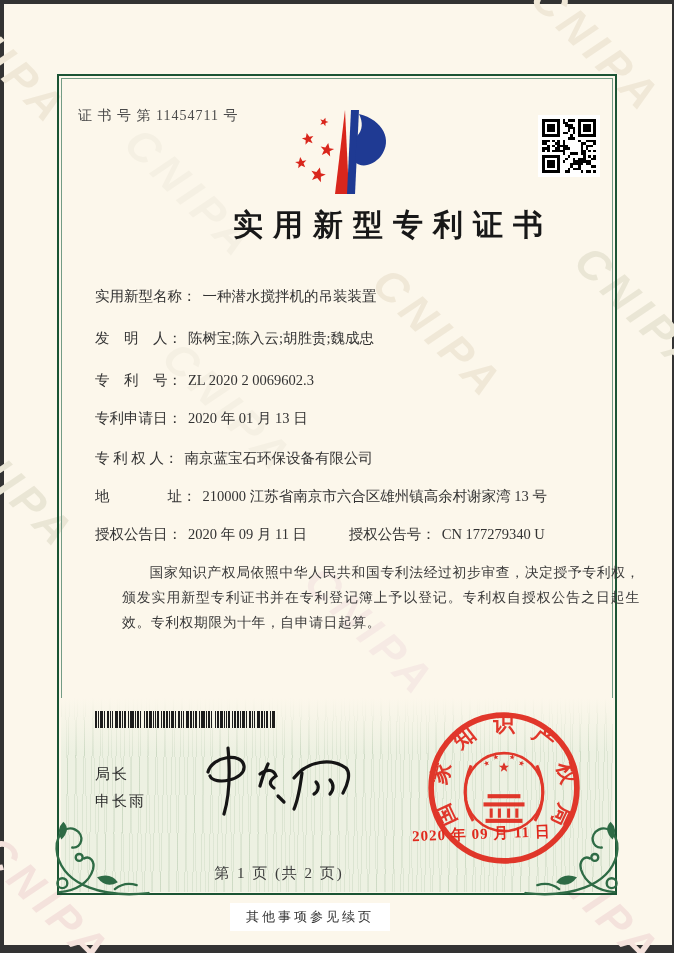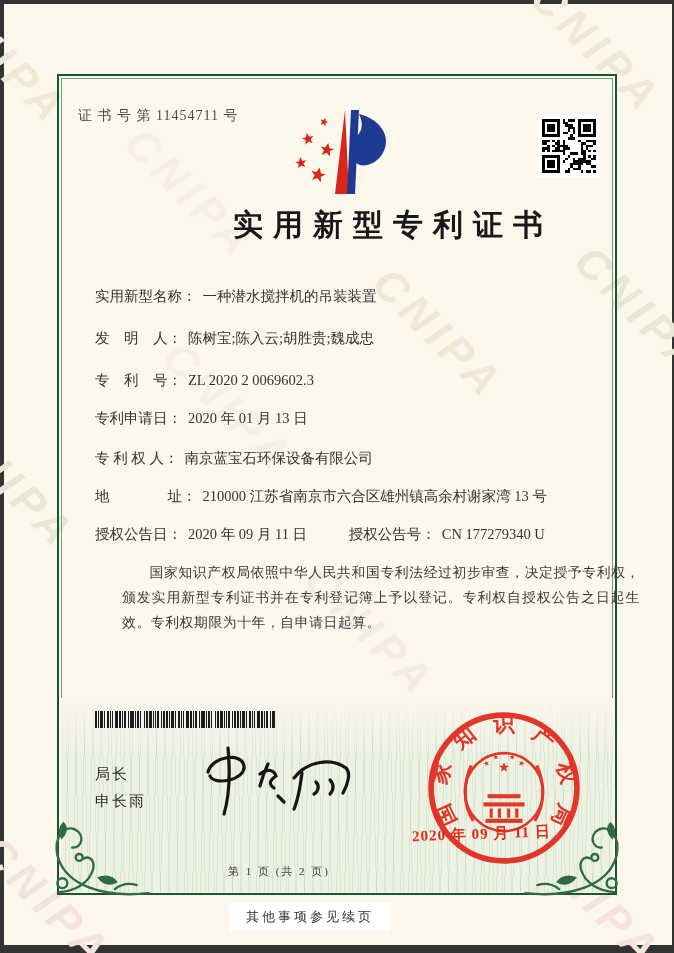--- a/index.html
+++ b/index.html
@@ -33,21 +33,21 @@
   .frow{position:absolute;left:95px;font-size:14.5px;color:#333;z-index:3;white-space:nowrap;}
   .flabel{color:#333;text-align:right;}
   .fvalue{margin-left:6px;}
   .paras{left:78px;top:560px;width:518px;z-index:3;position:absolute;margin-left:44px;}
   .paras p{margin:0;font-size:13.8px;line-height:25px;color:#3a3a3a;
            text-indent:2em;text-align:justify;letter-spacing:.6px;}
   .sig-title{left:95px;top:765px;font-size:15px;color:#2c2c2c;z-index:4;letter-spacing:2px;}
   .sig-name{left:95px;top:792px;font-size:15px;color:#2c2c2c;z-index:4;letter-spacing:2px;}
   .seal-date{left:412px;top:824px;width:180px;font-size:15px;font-weight:700;
              color:#e0291d;z-index:5;letter-spacing:1px;transform:rotate(-2deg);}
-  .page-ind{left:57px;top:864px;width:444px;text-align:center;font-size:11px;
+  .page-ind{left:57px;top:864px;width:444px;text-align:center;font-size:15px;
             color:#3c3c3c;z-index:4;letter-spacing:2px;}
   .note{left:0;top:903px;width:620px;text-align:center;z-index:3;}
   .note span{display:inline-block;background:#fff;padding:5px 16px;font-size:13px;
              color:#333;letter-spacing:3px;}
   .qr-box{left:538px;top:115px;width:62px;height:62px;background:#fff;z-index:3;
           display:flex;align-items:center;justify-content:center;}
   svg{display:block;}
 </style>
 </head>
 <body>

